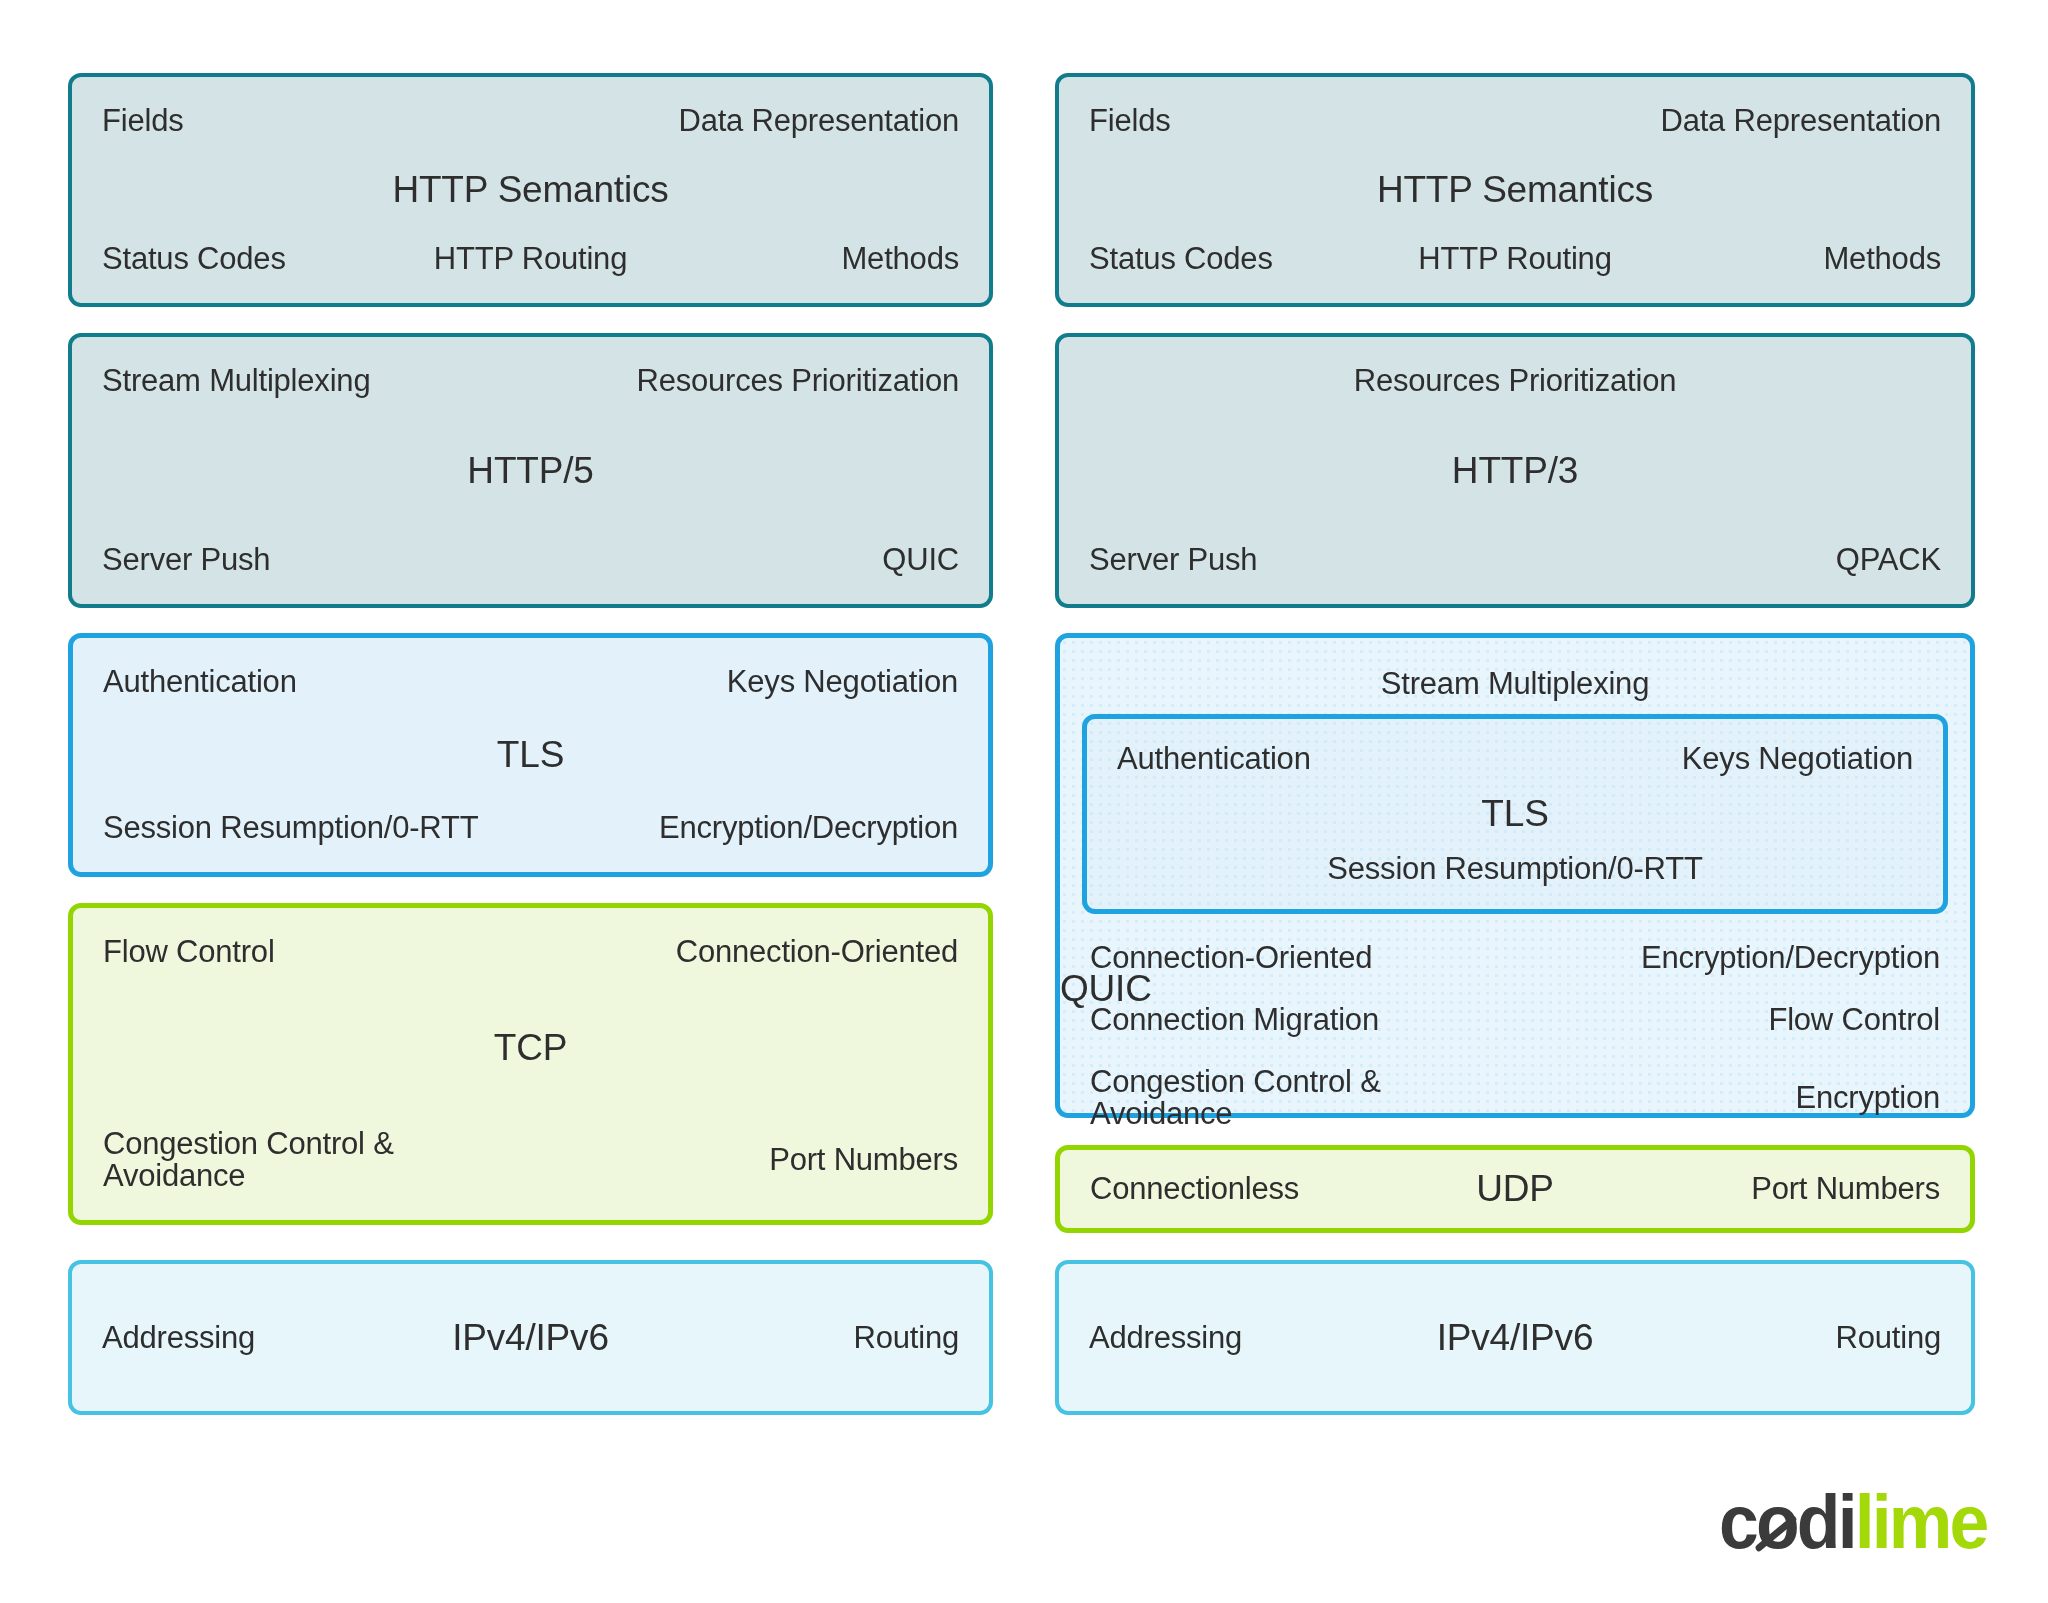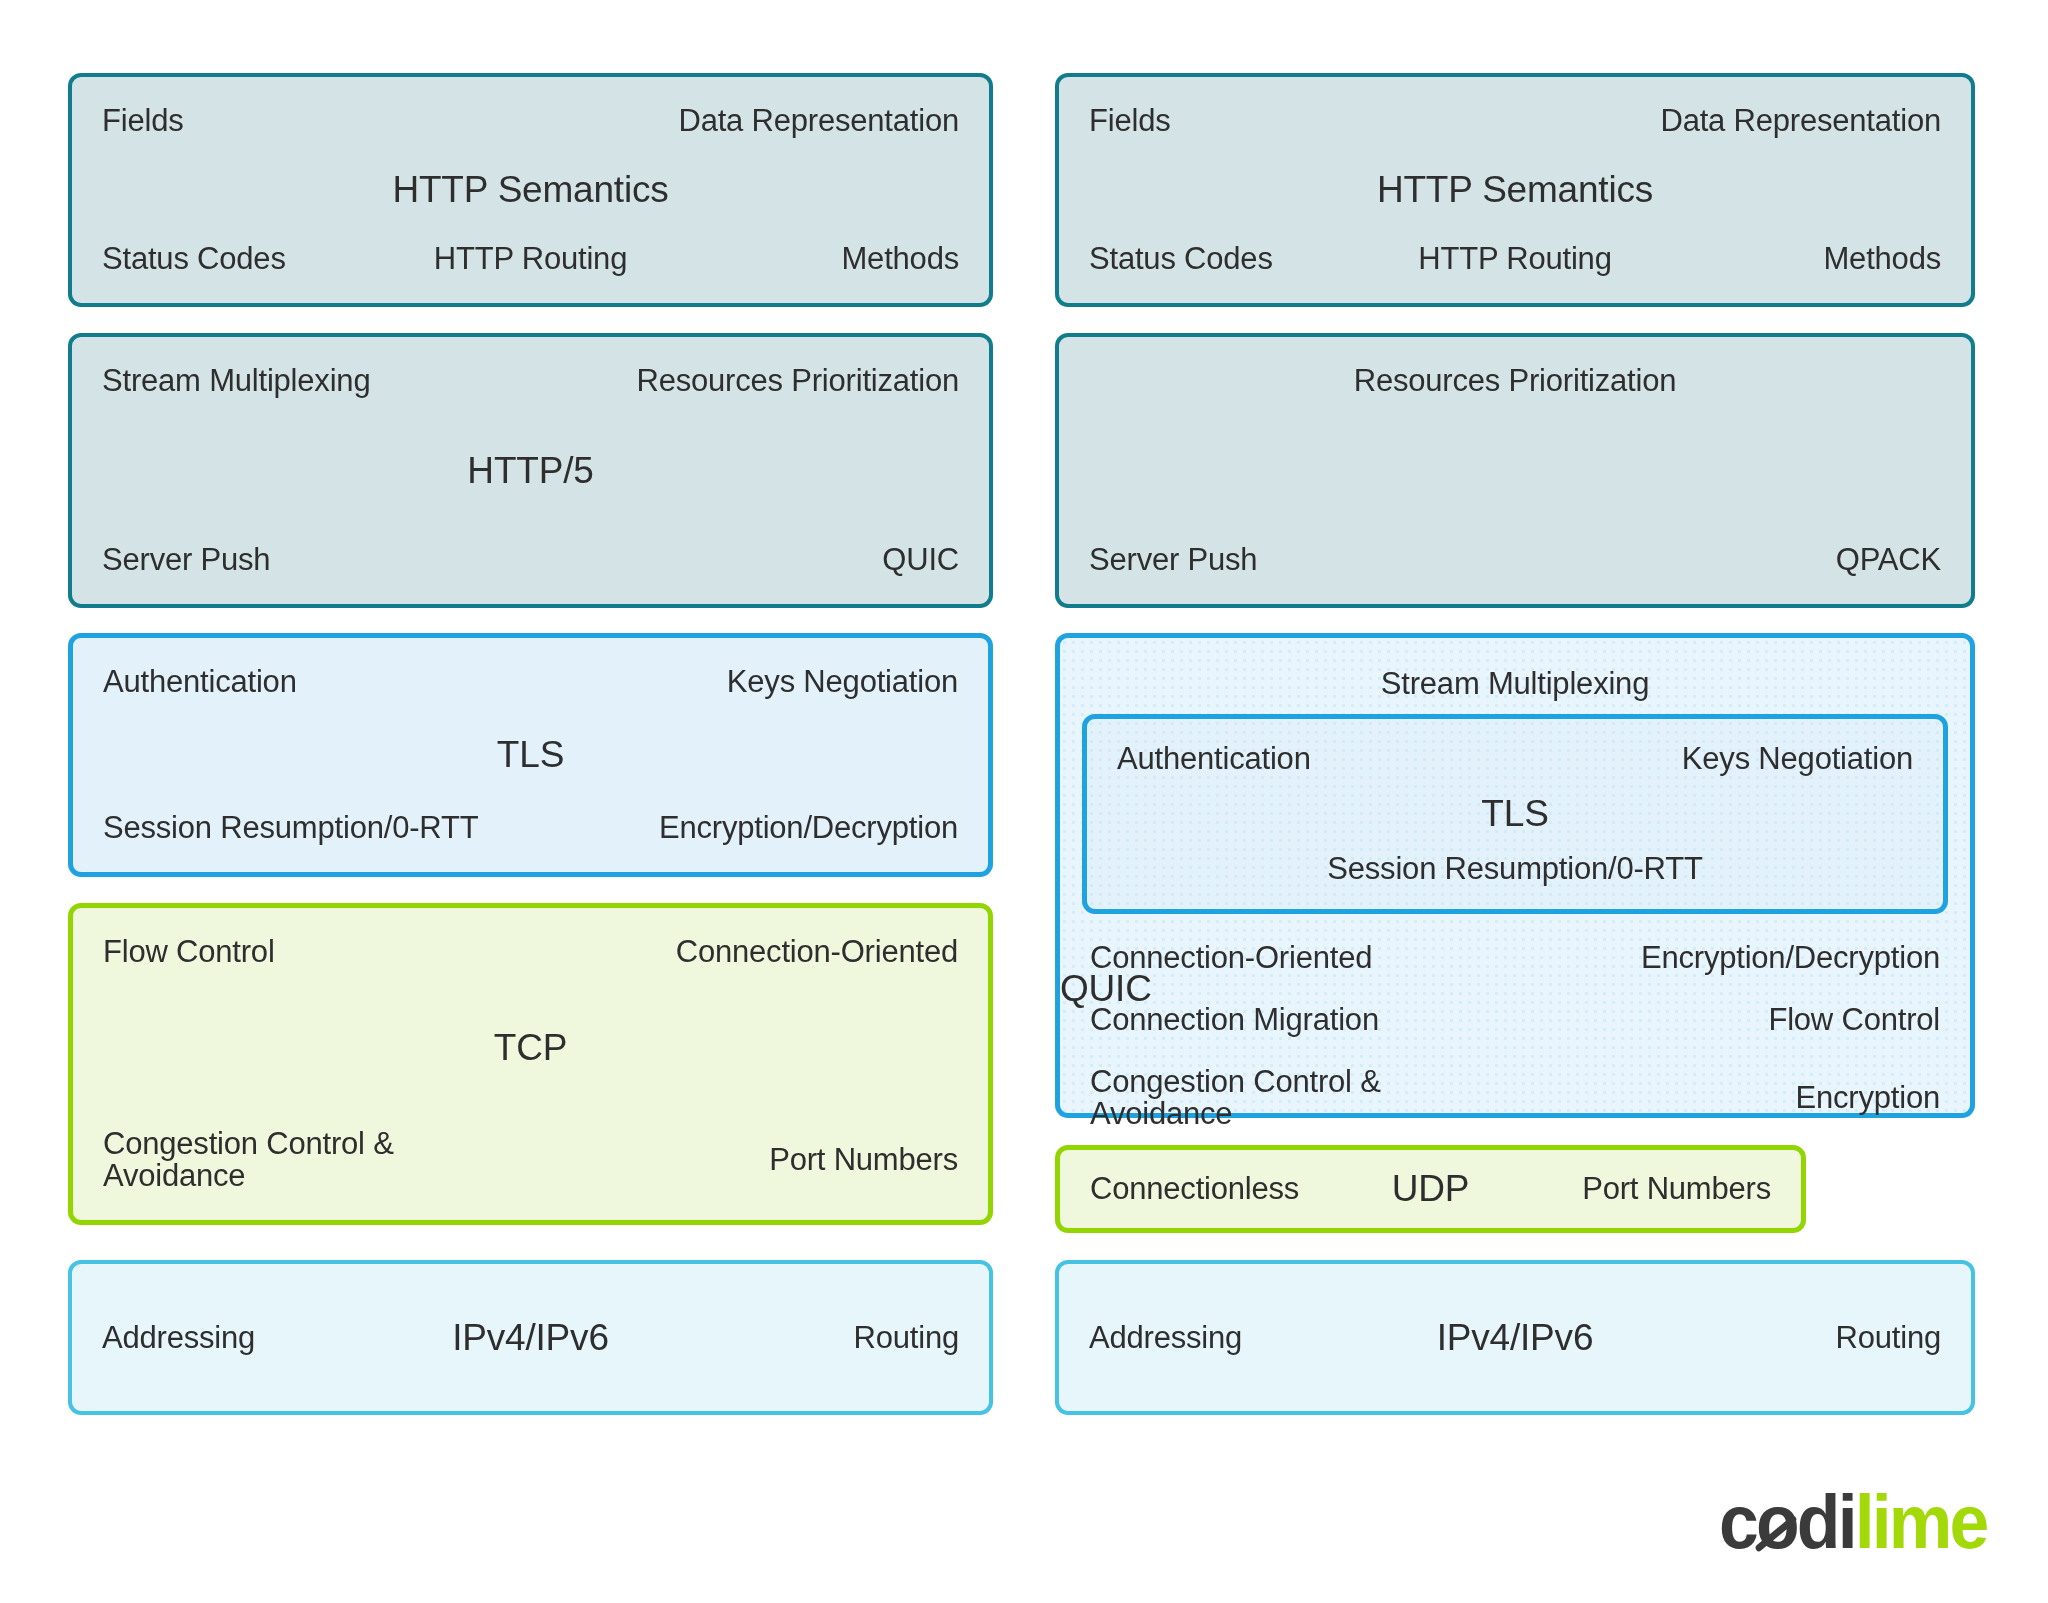--- a/index.html
+++ b/index.html
@@ -149,20 +149,23 @@
     <span class="lbl c">HTTP Routing</span>
     <span class="lbl r">Methods</span>
   </div>
 </section>
 
 <section class="box teal" style="left:1055px; top:333px; width:920px; height:275px;">
   <div class="row">
     <span class="lbl c">Resources Prioritization</span>
   </div>
   <div class="row">
+    <span class="ttl c">HTTP/3</span>
+  </div>
+  <div class="row">
     <span class="lbl l">Server Push</span>
     <span class="lbl r">QPACK</span>
   </div>
 </section>
 
 <section class="box blue quic" style="left:1055px; top:633px; width:920px; height:485px;">
   <div class="quic-top">
     <span class="lbl">Stream Multiplexing</span>
   </div>
   <div class="quic-tls">
@@ -187,21 +190,21 @@
       <span class="lbl l">Connection Migration</span>
       <span class="lbl r">Flow Control</span>
     </div>
     <div class="row">
       <span class="lbl l">Congestion Control &amp; Avoidance</span>
       <span class="lbl r">Encryption</span>
     </div>
   </div>
 </section>
 
-<section class="box green single" style="left:1055px; top:1145px; width:751px; height:88px; padding:0 30px;">
+<section class="box green single" style="left:1055px; top:1145px; width:920px; height:88px; padding:0 30px;">
   <div class="row">
     <span class="lbl l">Connectionless</span>
     <span class="ttl c">UDP</span>
     <span class="lbl r">Port Numbers</span>
   </div>
 </section>
 
 <section class="box cyan single" style="left:1055px; top:1260px; width:920px; height:155px;">
   <div class="row">
     <span class="lbl l">Addressing</span>

